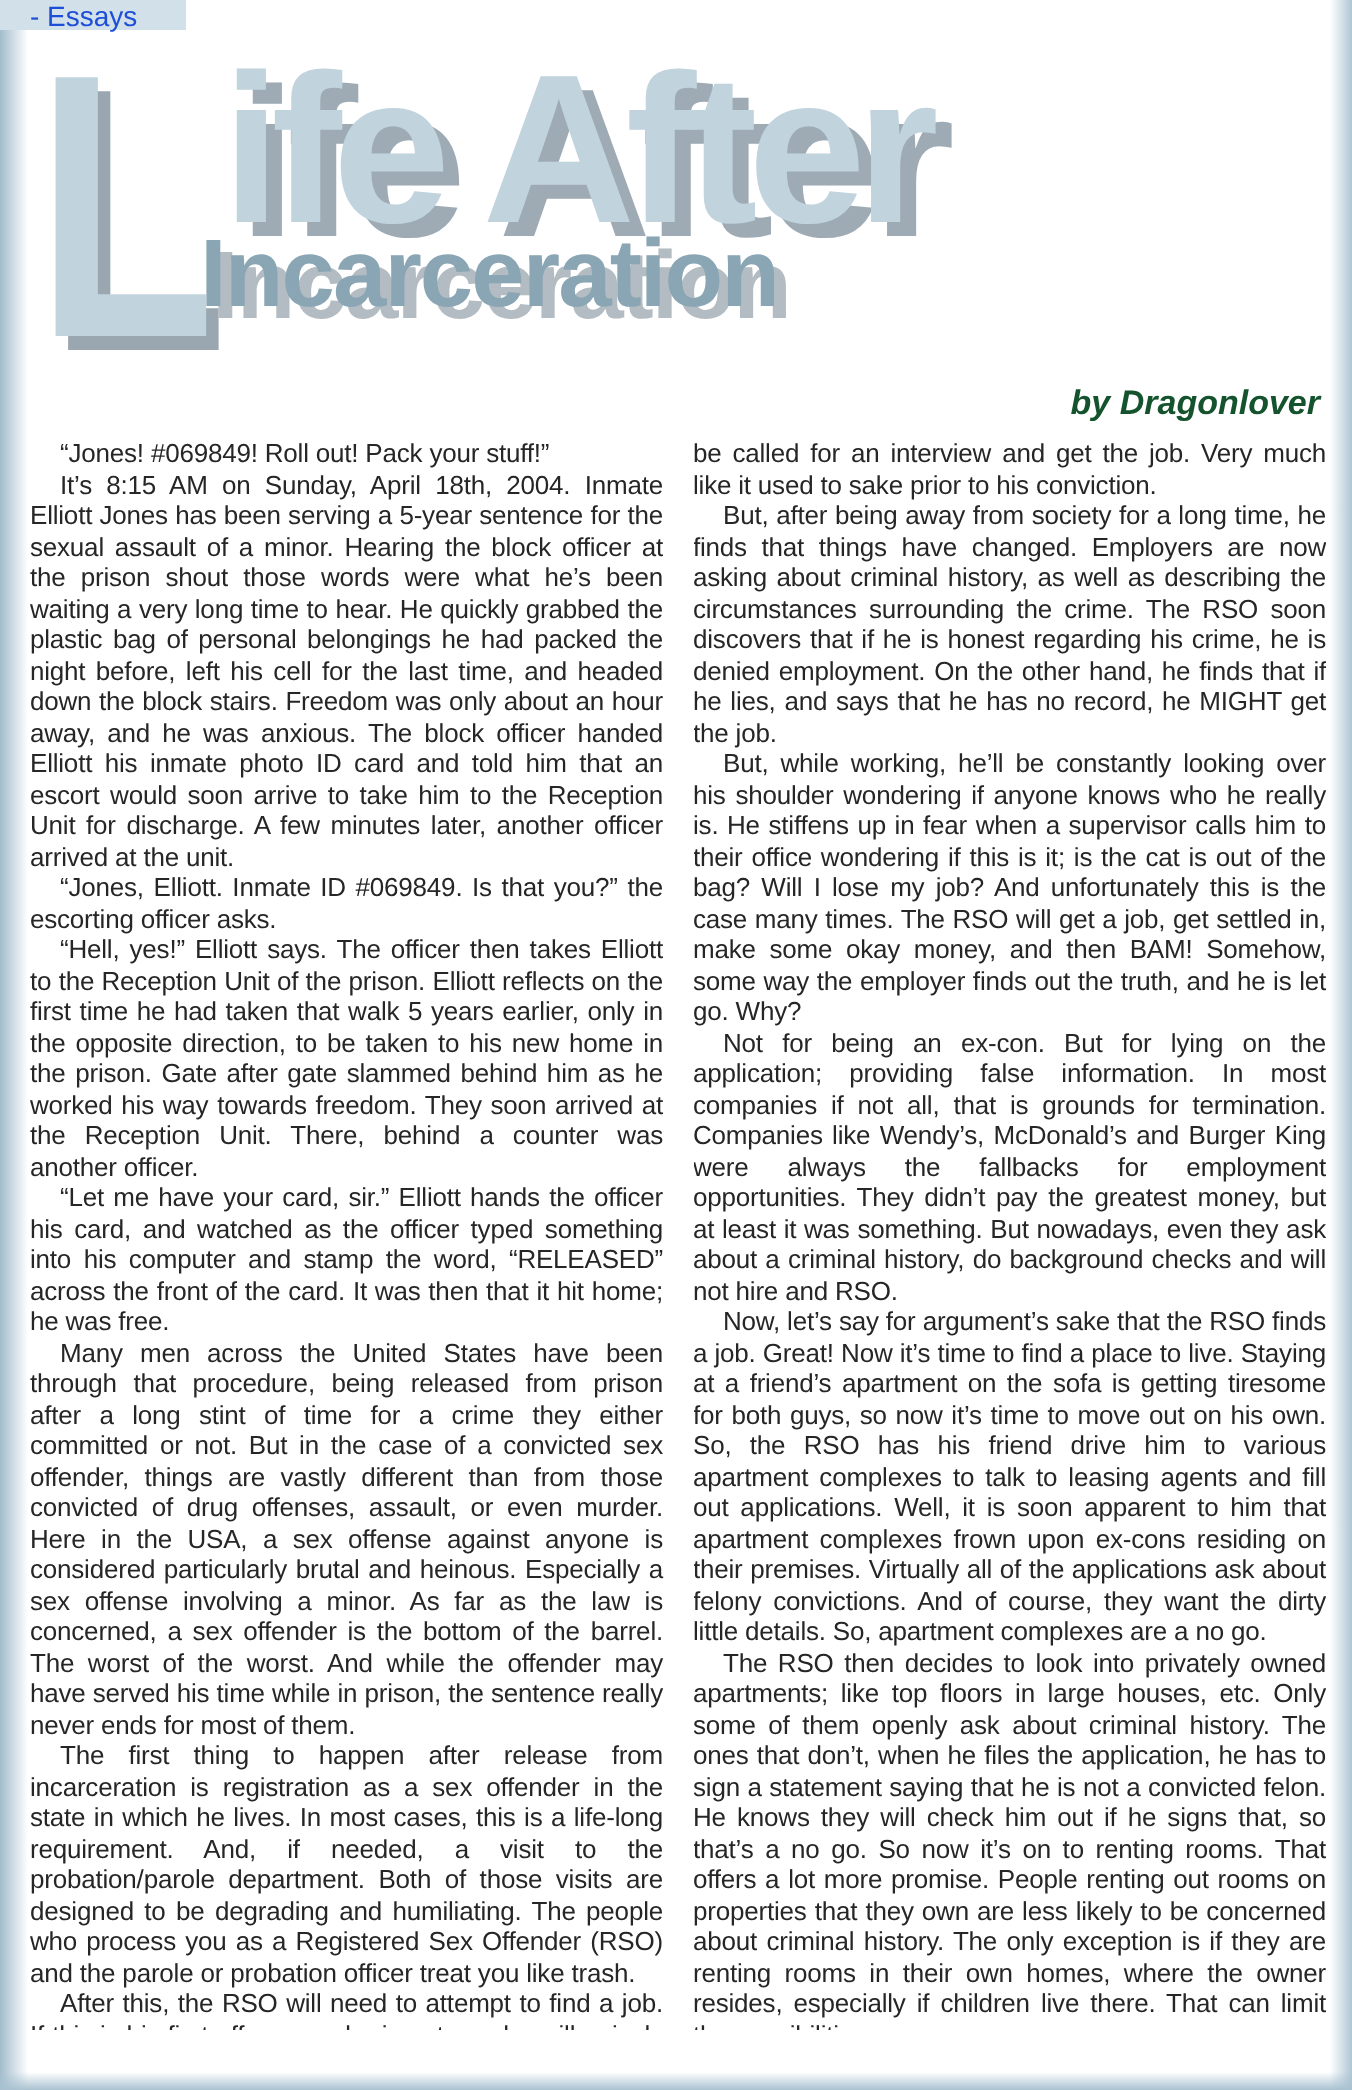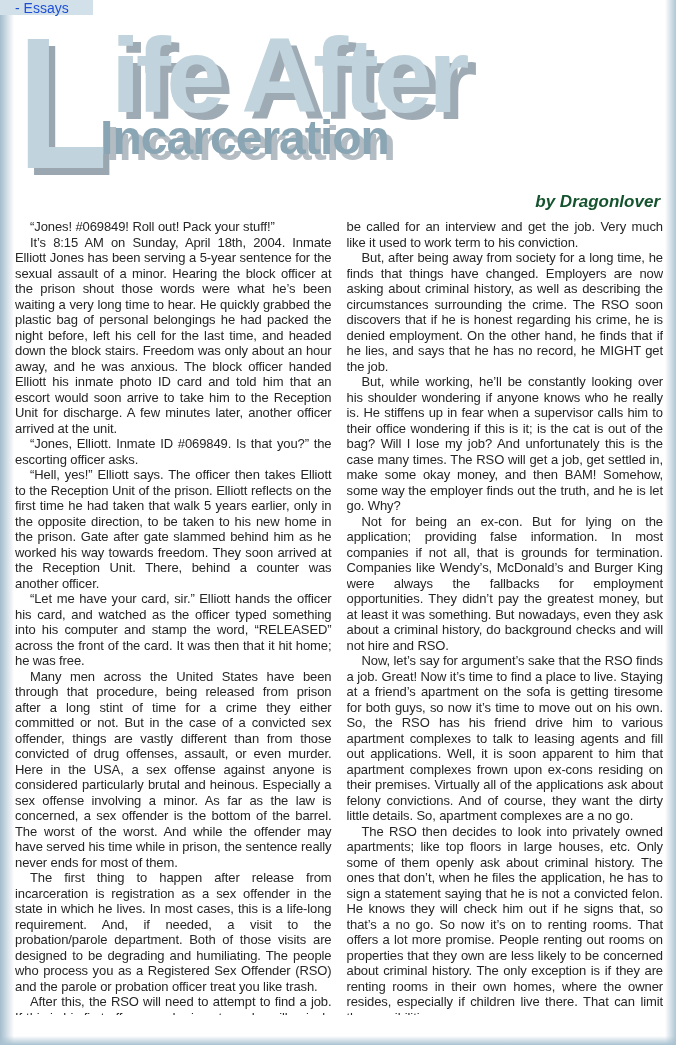--- a/index.html
+++ b/index.html
@@ -116,21 +116,21 @@
       <p>“Jones!  #069849!  Roll out!  Pack your stuff!”</p>
       <p>It’s 8:15 AM on Sunday, April 18th, 2004.  Inmate Elliott Jones has been serving a 5-year sentence for the sexual assault of a minor.  Hearing the block officer at the prison shout those words were what he’s been waiting a very long time to hear.  He quickly grabbed the plastic bag of personal belongings he had packed the night before, left his cell for the last time, and headed down the block stairs.  Freedom was only about an hour away, and he was anxious.  The block officer handed Elliott his inmate photo ID card and told him that an escort would soon arrive to take him to the Reception Unit for discharge.  A few minutes later, another officer arrived at the unit.</p>
       <p>“Jones, Elliott.  Inmate ID #069849.  Is that you?” the escorting officer asks.</p>
       <p>“Hell, yes!”  Elliott says.  The officer then takes Elliott to the Reception Unit of the prison.  Elliott reflects on the first time he had taken that walk 5 years earlier, only in the opposite direction, to be taken to his new home in the prison.  Gate after gate slammed behind him as he worked his way towards freedom.  They soon arrived at the Reception Unit.  There, behind a counter was another officer.</p>
       <p>“Let me have your card, sir.”  Elliott hands the officer his card, and watched as the officer typed something into his computer and stamp the word, “RELEASED” across the front of the card.  It was then that it hit home; he was free.</p>
       <p>Many men across the United States have been through that procedure, being released from prison after a long stint of time for a crime they either committed or not.  But in the case of a convicted sex offender, things are vastly different than from those convicted of drug offenses, assault, or even murder.  Here in the USA, a sex offense against anyone is considered particularly brutal and heinous.  Especially a sex offense involving a minor.  As far as the law is concerned, a sex offender is the bottom of the barrel.  The worst of the worst.  And while the offender may have served his time while in prison, the sentence really never ends for most of them.</p>
       <p>The first thing to happen after release from incarceration is registration as a sex offender in the state in which he lives.  In most cases, this is a life-long requirement.  And, if needed, a visit to the probation/parole department.  Both of those visits are designed to be degrading and humiliating.  The people who process you as a Registered Sex Offender (RSO) and the parole or probation officer treat you like trash.</p>
       <p>After this, the RSO will need to attempt to find a job.  If this is his first offense and prison term, he will naively try to apply for jobs that he is qualified for, thinking that after submitting a resume he’ll</p>
     </div>
     <div class="col">
-      <p class="no-indent">be called for an interview and get the job.  Very much like it used to work term to his conviction.</p>
+      <p class="no-indent">be called for an interview and get the job.  Very much like it used to sake prior to his conviction.</p>
       <p>But, after being away from society for a long time, he finds that things have changed.  Employers are now asking about criminal history, as well as describing the circumstances surrounding the crime.  The RSO soon discovers that if he is honest regarding his crime, he is denied employment.  On the other hand, he finds that if he lies, and says that he has no record, he MIGHT get the job.</p>
       <p>But, while working, he’ll be constantly looking over his shoulder wondering if anyone knows who he really is.  He stiffens up in fear when a supervisor calls him to their office wondering if this is it; is the cat is out of the bag?  Will I lose my job?  And unfortunately this is the case many times.  The RSO will get a job, get settled in, make some okay money, and then BAM!  Somehow, some way the employer finds out the truth, and he is let go.  Why?</p>
       <p>Not for being an ex-con.  But for lying on the application; providing false information.  In most companies if not all, that is grounds for termination.  Companies like Wendy’s, McDonald’s and Burger King were always the fallbacks for employment opportunities.  They didn’t pay the greatest money, but at least it was something.  But nowadays, even they ask about a criminal history, do background checks and will not hire and RSO.</p>
       <p>Now, let’s say for argument’s sake that the RSO finds a job.  Great!  Now it’s time to find a place to live.  Staying at a friend’s apartment on the sofa is getting tiresome for both guys, so now it’s time to move out on his own.  So, the RSO has his friend drive him to various apartment complexes to talk to leasing agents and fill out applications.  Well, it is soon apparent to him that apartment complexes frown upon ex-cons residing on their premises.  Virtually all of the applications ask about felony convictions.  And of course, they want the dirty little details.  So, apartment complexes are a no go.</p>
       <p>The RSO then decides to look into privately owned apartments; like top floors in large houses, etc.  Only some of them openly ask about criminal history.  The ones that don’t, when he files the application, he has to sign a statement saying that he is not a convicted felon.  He knows they will check him out if he signs that, so that’s a no go.  So now it’s on to renting rooms.  That offers a lot more promise.  People renting out rooms on properties that they own are less likely to be concerned about criminal history.  The only exception is if they are renting rooms in their own homes, where the owner resides, especially if children live there.  That can limit the possibilities.</p>
     </div>
   </div>
 
   <div class="page-number">27</div>
 

